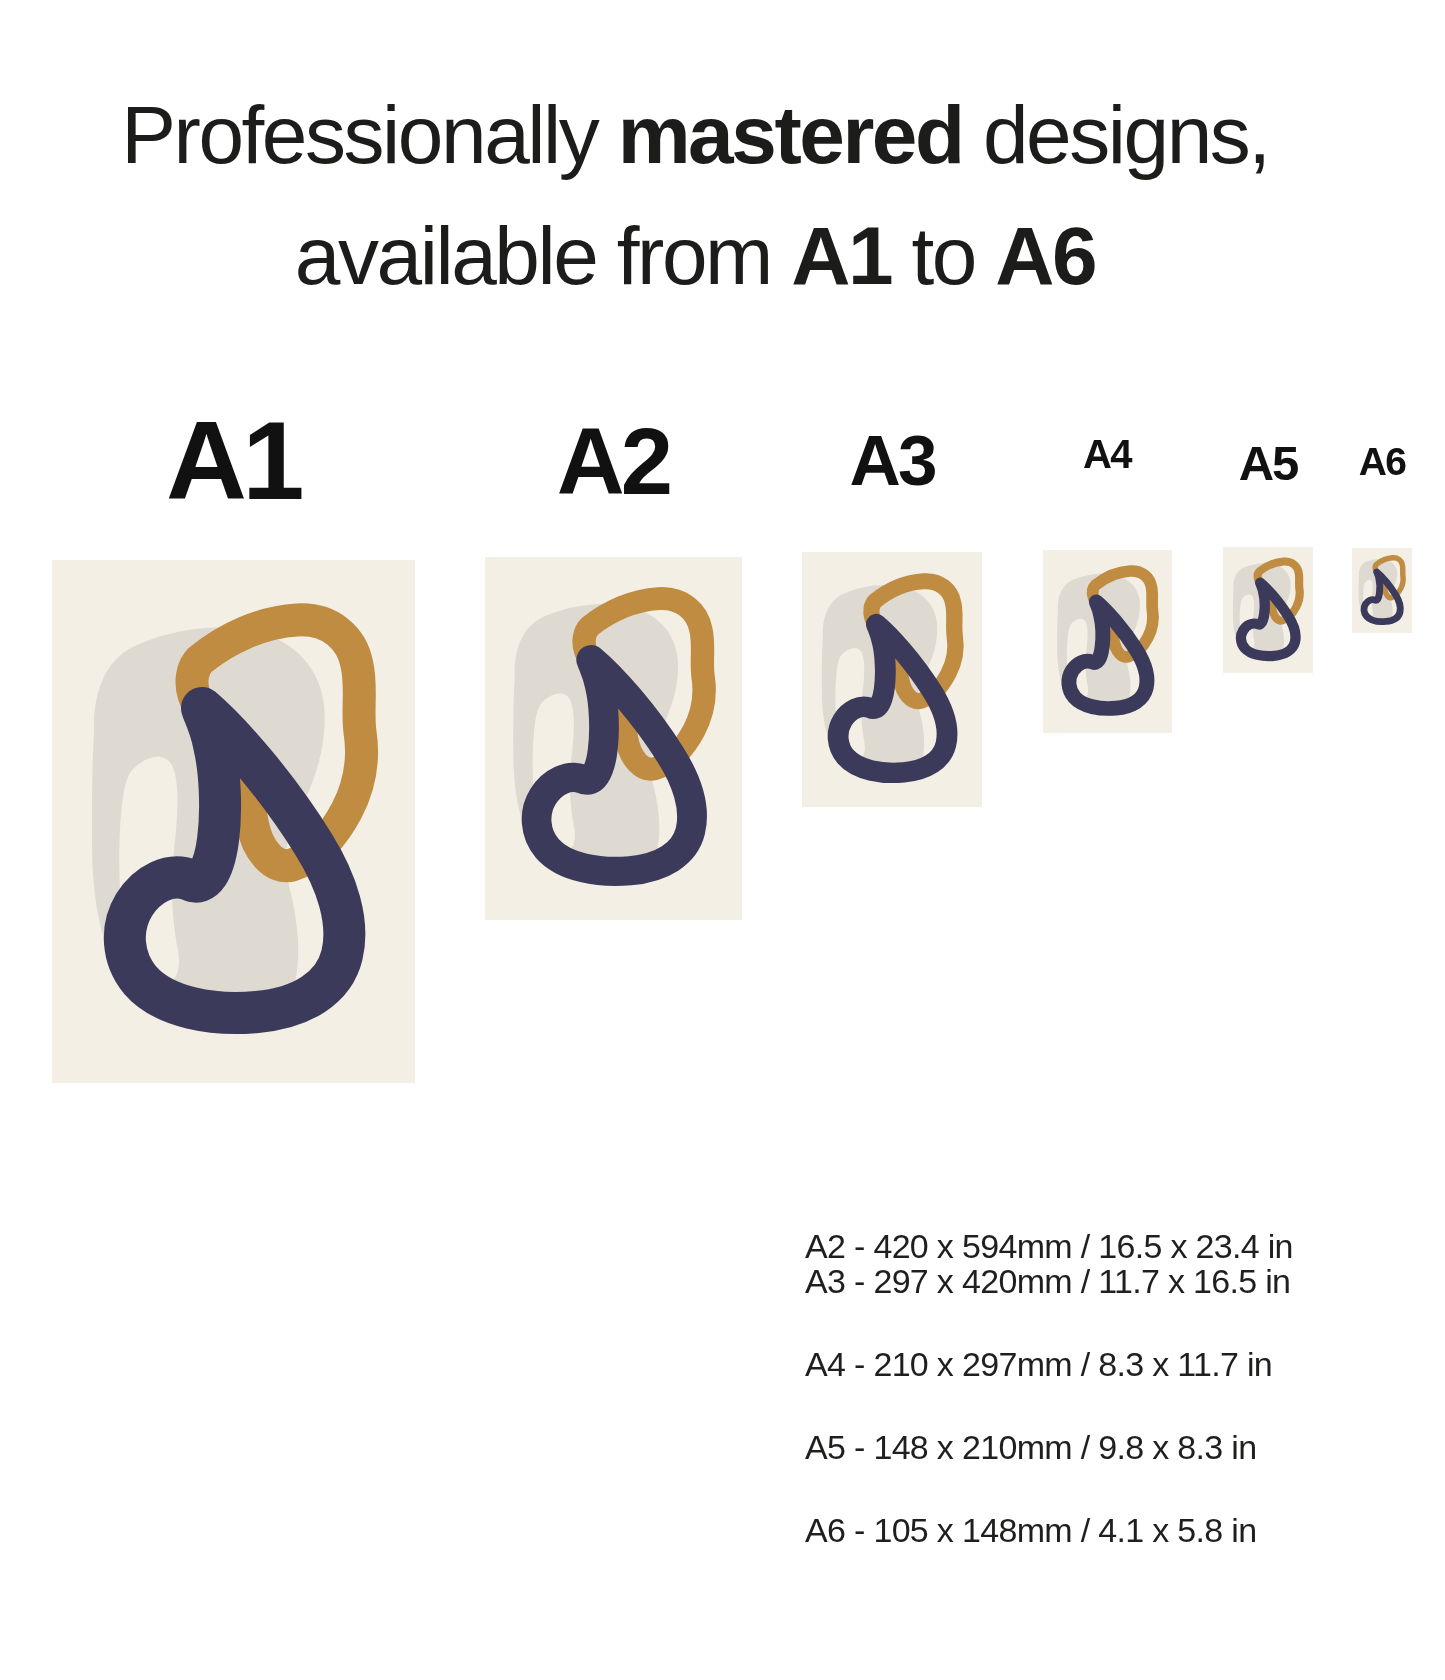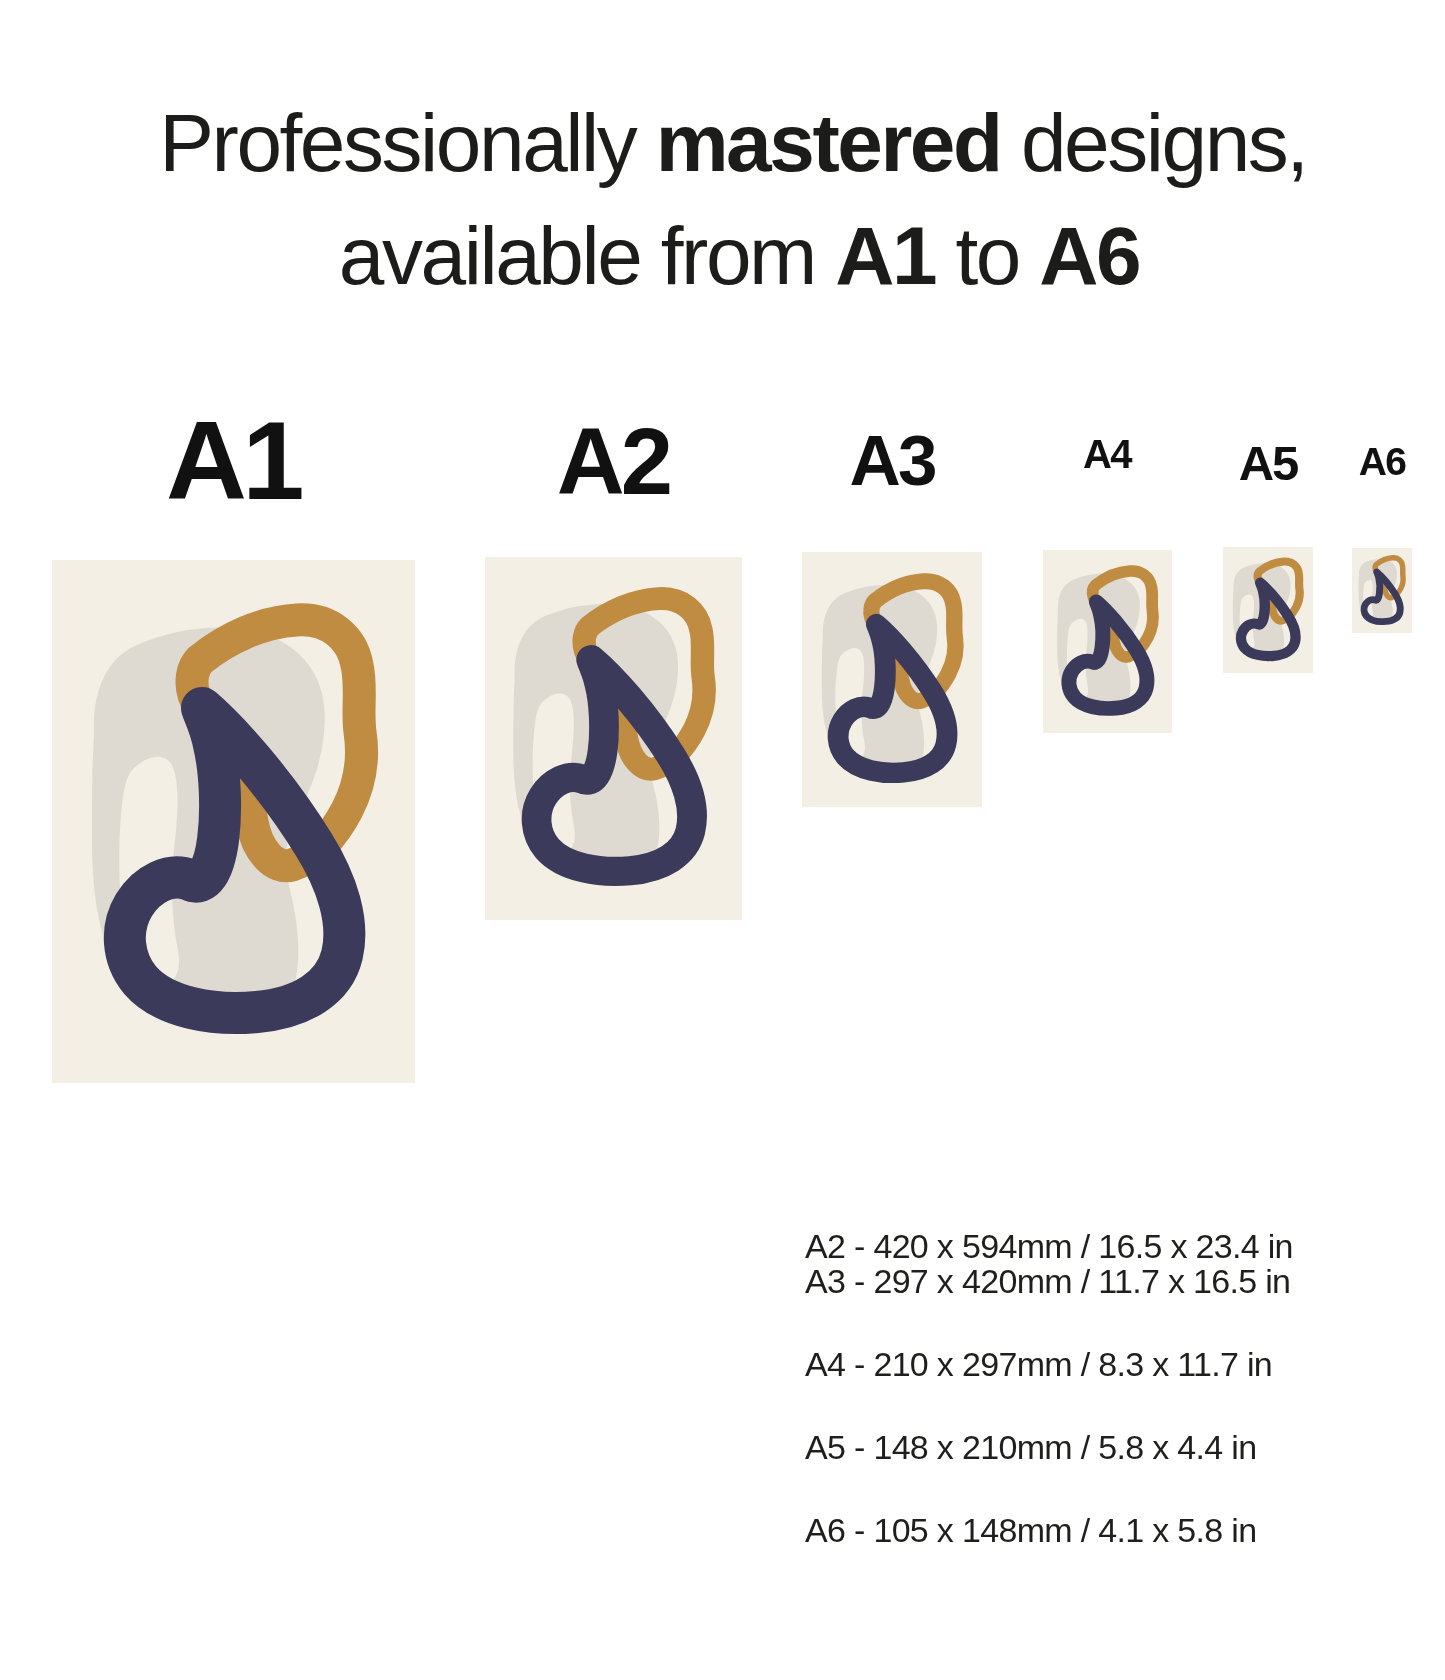--- a/index.html
+++ b/index.html
@@ -4,22 +4,22 @@
 <style>
   html,body{margin:0;padding:0;background:#ffffff;}
   .canvas{
     position:relative;width:1445px;height:1680px;background:#ffffff;overflow:hidden;
     font-family:"Liberation Sans", sans-serif;color:#1c1c1a;
   }
   .title{position:absolute;top:0;left:0;width:1390px;text-align:center;}
   .t-line{position:absolute;left:0;width:100%;font-size:82px;line-height:115px;
     letter-spacing:-0.03em;font-weight:400;color:#1c1c1a;white-space:nowrap;}
   .t-line .b{font-weight:700;}
-  .t-line1{top:85px;padding-left:38px;}
-  .t-line2{top:198px;padding-left:44px;}
+  .t-line1{top:77px;}
+  .t-line2{top:198px;}
   .size-label{position:absolute;transform:translateX(-50%);font-weight:700;
     line-height:1;letter-spacing:-0.04em;color:#111;white-space:nowrap;}
   .poster{position:absolute;}
   .poster svg{display:block;width:100%;height:100%;}
   .spec-line{position:absolute;left:805px;font-size:34px;line-height:1;
     letter-spacing:-0.02em;color:#1f1f1d;white-space:nowrap;font-weight:400;}
   .defs-holder{position:absolute;width:0;height:0;overflow:hidden;}
 </style>
 </head>
 <body>
@@ -112,16 +112,16 @@
   </div>
   <div class="poster" style="left:1352px;top:548px;width:60px;height:85px;">
     <svg viewBox="0 0 363 523" preserveAspectRatio="none">
         <use href="#artwork" xlink:href="#artwork"></use>
       </svg>
   </div>
 
   <div class="spec-line" style="top:1181px;margin-top:48px;">A2 - 420 x 594mm / 16.5 x 23.4 in</div>
   <div class="spec-line" style="top:1264px;">A3 - 297 x 420mm / 11.7 x 16.5 in</div>
   <div class="spec-line" style="top:1347px;">A4 - 210 x 297mm / 8.3 x 11.7 in</div>
-  <div class="spec-line" style="top:1430px;">A5 - 148 x 210mm / 5.8 x 4.4 in</div>
+  <div class="spec-line" style="top:1430px;">A5 - 148 x 210mm / 9.8 x 8.3 in</div>
   <div class="spec-line" style="top:1513px;">A6 - 105 x 148mm / 4.1 x 5.8 in</div>
 
 </div>
 
 </body></html>

